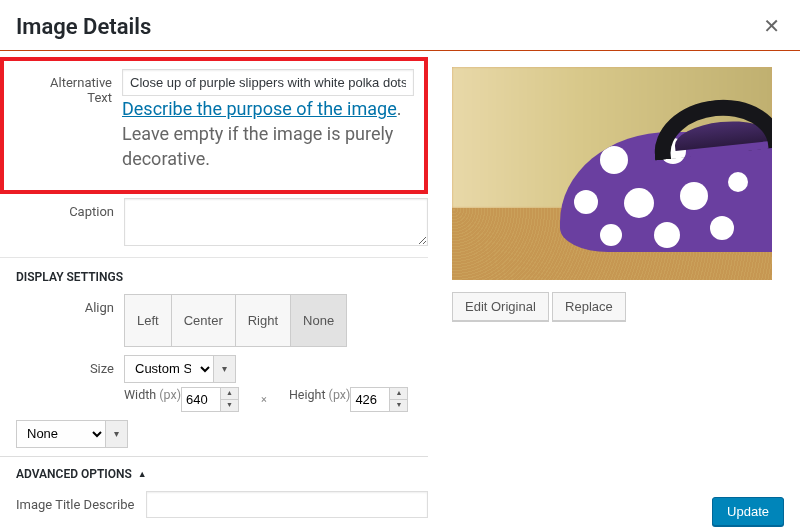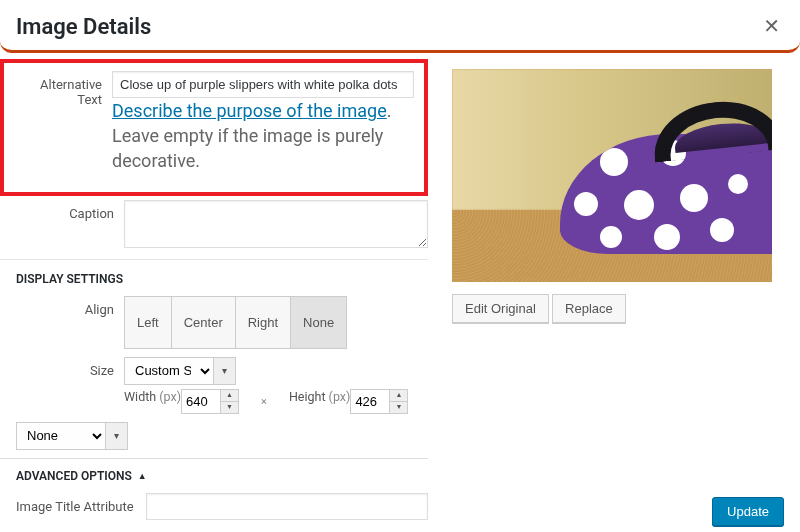--- a/index.html
+++ b/index.html
@@ -1,31 +1,31 @@
 <!DOCTYPE html>
 <html><head>
 <meta charset="utf-8">
 <style>
 * { box-sizing: border-box; margin: 0; padding: 0; }
 body { font-family: -apple-system, BlinkMacSystemFont, "Segoe UI", Roboto, sans-serif; font-size: 13px; color: #23282d; background: #fff; width: 800px; height: 532px; overflow: hidden; position: relative; }
 .modal { width: 100%; height: 100%; }
-.modal-header { display: flex; justify-content: space-between; align-items: center; padding: 10px 16px 8px; border-bottom: 3px solid #c2410c; border-radius: 12px; }
+.modal-header { display: flex; justify-content: space-between; align-items: center; padding: 10px 16px 8px; border-bottom: 1px solid #c2410c; }
 .modal-header h1 { font-size: 22px; font-weight: 600; }
 .close-x { font-size: 20px; cursor: pointer; color: #666; padding: 4px; }
 .modal-body { display: flex; height: 440px; }
 .left-col { width: 440px; padding: 0 12px 0 0; }
 .right-col { flex: 1; padding: 16px 12px 0 12px; }
 .form-row { display: flex; align-items: flex-start; margin-bottom: 8px; }
 .form-row .lbl { width: 108px; text-align: right; padding-right: 10px; padding-top: 6px; color: #555; font-size: 13px; }
 .form-row .ctrl { flex: 1; }
 .text-input { width: 100%; padding: 5px 7px; border: 1px solid #ddd; background: #fff; font-size: 13px; color: #32373c; box-shadow: inset 0 1px 2px rgba(0,0,0,.07); }
 .help-text { font-size: 18px; color: #666; line-height: 1.4; }
 .help-text a { color: #0073aa; text-decoration: underline; }
 textarea.text-input { height: 48px; resize: both; }
-.highlight-box { border: 4px solid #ec1c24; padding: 8px 10px 10px 26px; margin: 6px 0 4px 0; }
+.highlight-box { border: 4px solid #ec1c24; padding: 8px 10px 10px 36px; margin: 6px 0 4px 0; }
 .section-heading { font-size: 12px; font-weight: 600; text-transform: uppercase; color: #23282d; padding: 12px 0 10px 16px; }
 .btn-group { display: inline-flex; }
 .btn-seg { border: 1px solid #ccc; background: #f7f7f7; padding: 18px 12px; font-size: 13px; cursor: pointer; color: #555; }
 .btn-seg + .btn-seg { border-left: none; }
 .btn-seg.active { background: #e2e2e2; }
 .select-wrap { display: inline-flex; }
 select.sel { border: 1px solid #ccc; padding: 4px 6px; font-size: 13px; height: 28px; background: #fefefe; width: 90px; }
 .sel-btn { border: 1px solid #ccc; border-left: none; background: #efefef; width: 22px; display: flex; align-items: center; justify-content: center; font-size: 10px; color: #555; }
 .dim-row { display: flex; gap: 20px; margin-top: 4px; padding-left: 0; }
 .dim-col { display: flex; flex-direction: row; }
@@ -147,21 +147,21 @@
           </div>
         </div>
       </div>
 
       <div class="adv-toggle">
         <span>ADVANCED OPTIONS</span>
         <span class="caret">▲</span>
       </div>
 
       <div class="form-row" style="padding-left:16px;">
-        <div class="lbl" style="width:130px; text-align:left; padding-left:0;">Image Title Attribute</div>
+        <div class="lbl" style="width:130px; text-align:left; padding-left:0;">Image Title Describe</div>
         <div class="ctrl">
           <input class="text-input" type="text" style="">
         </div>
       </div>
 
     </div>
 
     <div class="right-col">
       <div class="preview">
         <div class="bgwall"></div>

